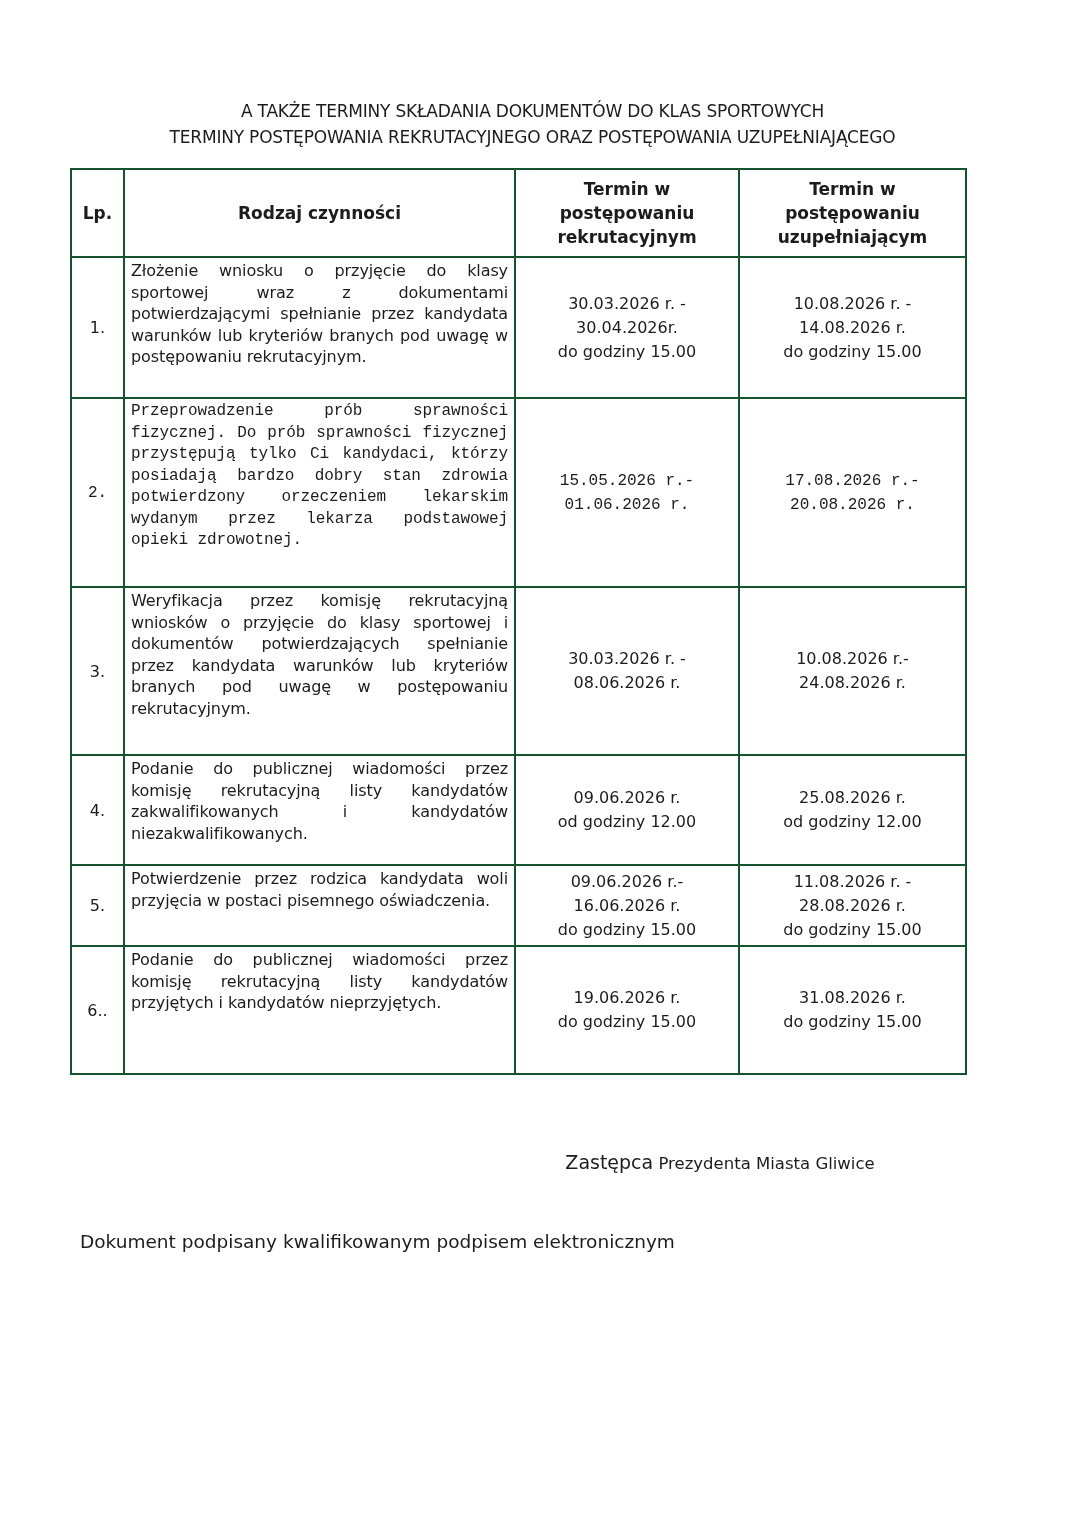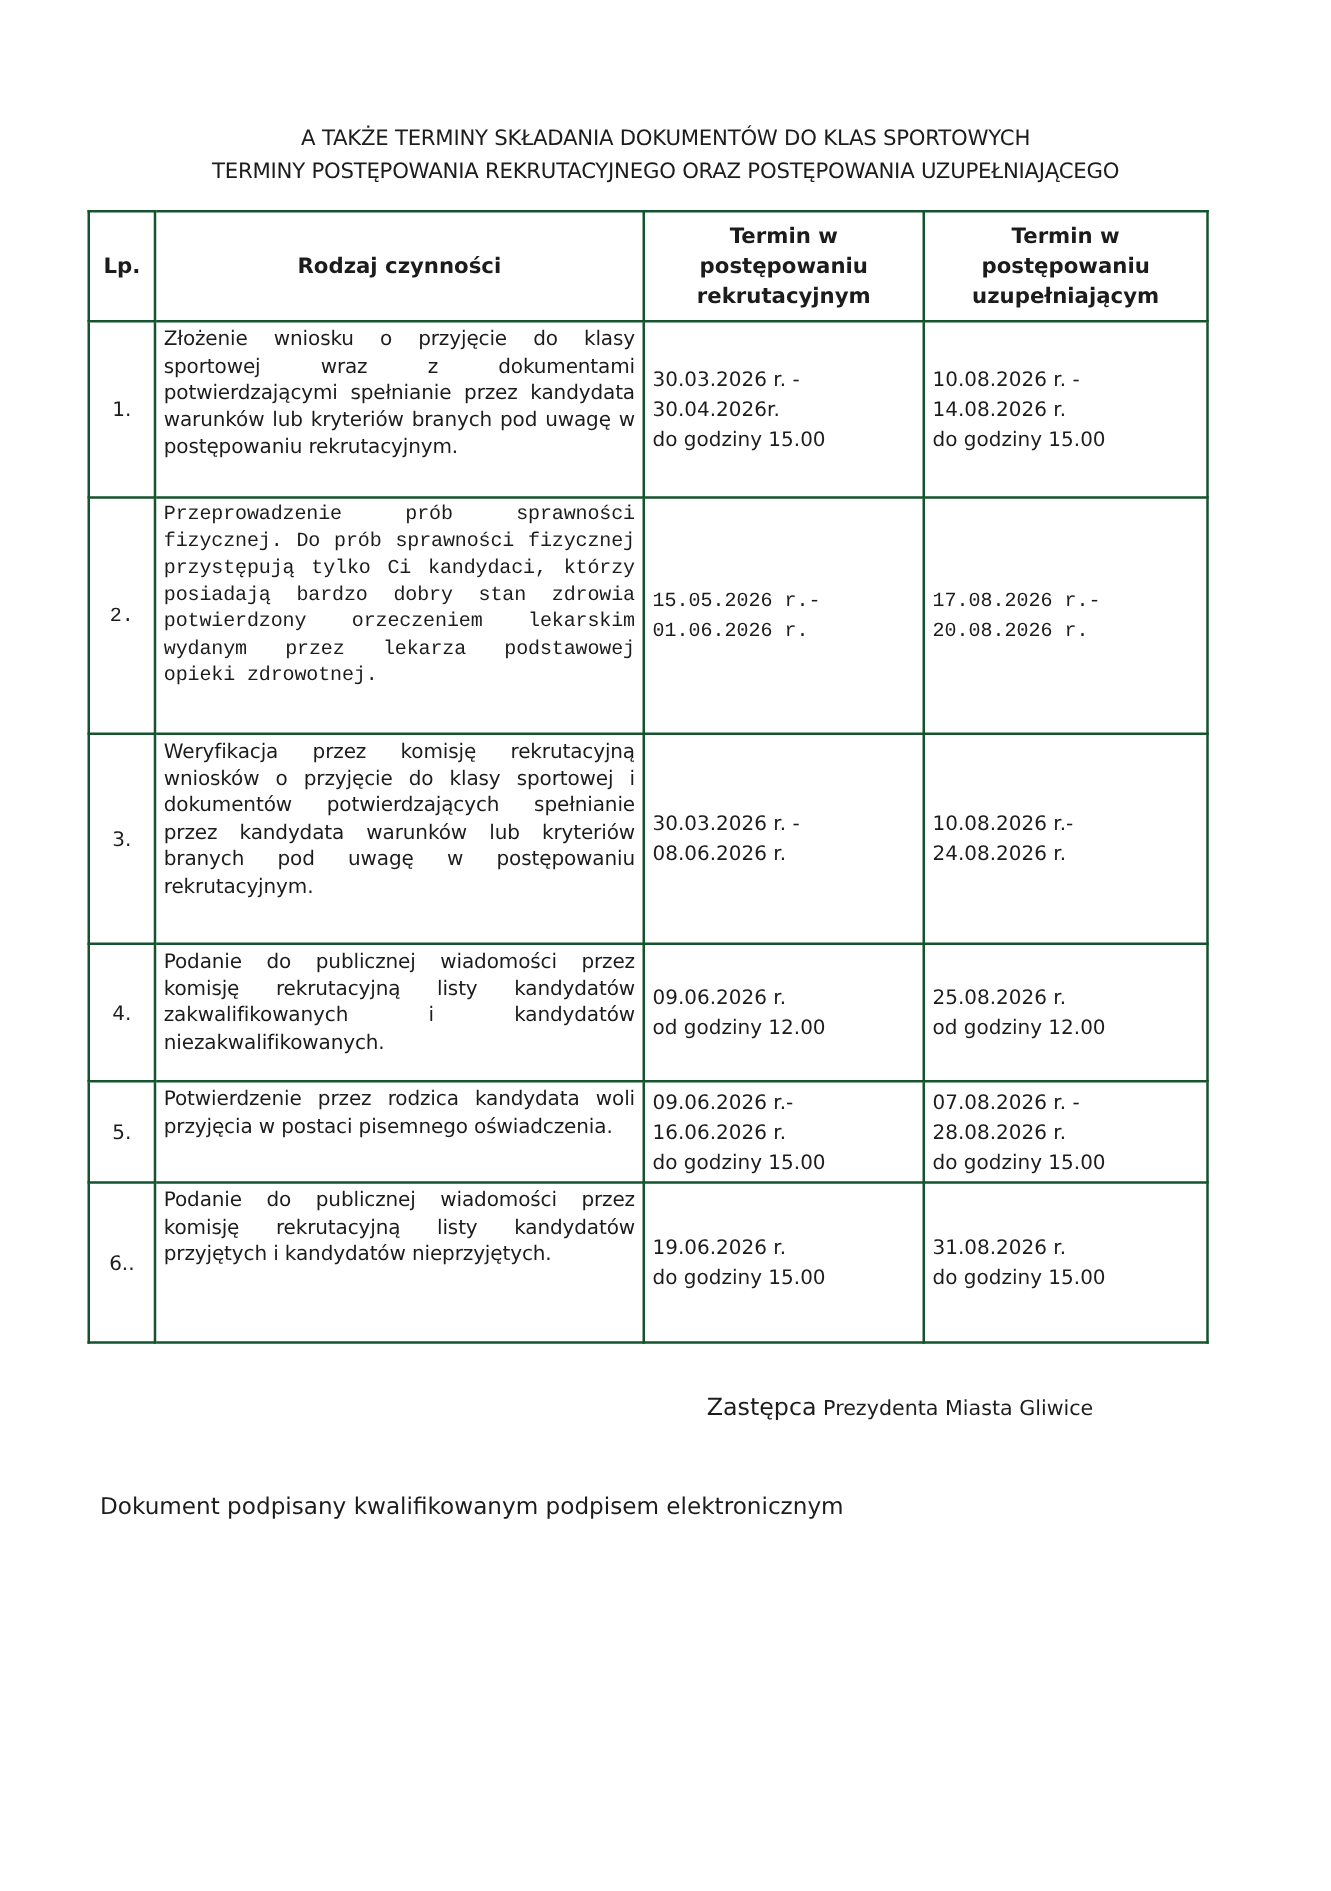--- a/index.html
+++ b/index.html
@@ -55,34 +55,35 @@
     vertical-align: middle;
   }
   td.activity {
     text-align: justify;
     vertical-align: top;
     padding: 4px 9px 4px 10px;
     line-height: 21.5px;
     letter-spacing: -0.1px;
   }
   td.dates {
+    text-align: center;
     vertical-align: middle;
     white-space: pre-line;
     font-size: 17px;
     line-height: 24px;
   }
   tr.r1 td { height: 135px; }
   tr.r2 td { height: 183px; font-family: Liberation Mono, monospace; }
   tr.r3 td { height: 162px; }
   tr.r4 td { height: 104px; }
   tr.r5 td { height: 75px; }
   tr.r6 td { height: 122px; vertical-align: top; }
   tr.r6 td.lp, tr.r6 td.dates { vertical-align: middle; }
   .signature {
-    margin: 40px 0 0 470px;
+    margin: 76px 0 0 470px;
     width: 500px;
     text-align: center;
   }
   .signature .role {
     font-size: 16.5px;
   }
   .signature .role .big { font-size: 19px; }
   .signature .name {
     margin-top: 13px;
     font-weight: bold;
@@ -157,21 +158,21 @@
 od godziny 12.00</td>
       <td class="dates">25.08.2026 r.
 od godziny 12.00</td>
     </tr>
     <tr class="r5">
       <td class="lp">5.</td>
       <td class="activity">Potwierdzenie przez rodzica kandydata woli przyjęcia w postaci pisemnego oświadczenia.</td>
       <td class="dates">09.06.2026 r.-
 16.06.2026 r.
 do godziny 15.00</td>
-      <td class="dates">07.08.2026 r. -
+      <td class="dates">11.08.2026 r. -
 28.08.2026 r.
 do godziny 15.00</td>
     </tr>
     <tr class="r6">
       <td class="lp">6..</td>
       <td class="activity">Podanie do publicznej wiadomości przez komisję rekrutacyjną listy kandydatów przyjętych i kandydatów nieprzyjętych.</td>
       <td class="dates">19.06.2026 r.
 do godziny 15.00</td>
       <td class="dates">31.08.2026 r.
 do godziny 15.00</td>

